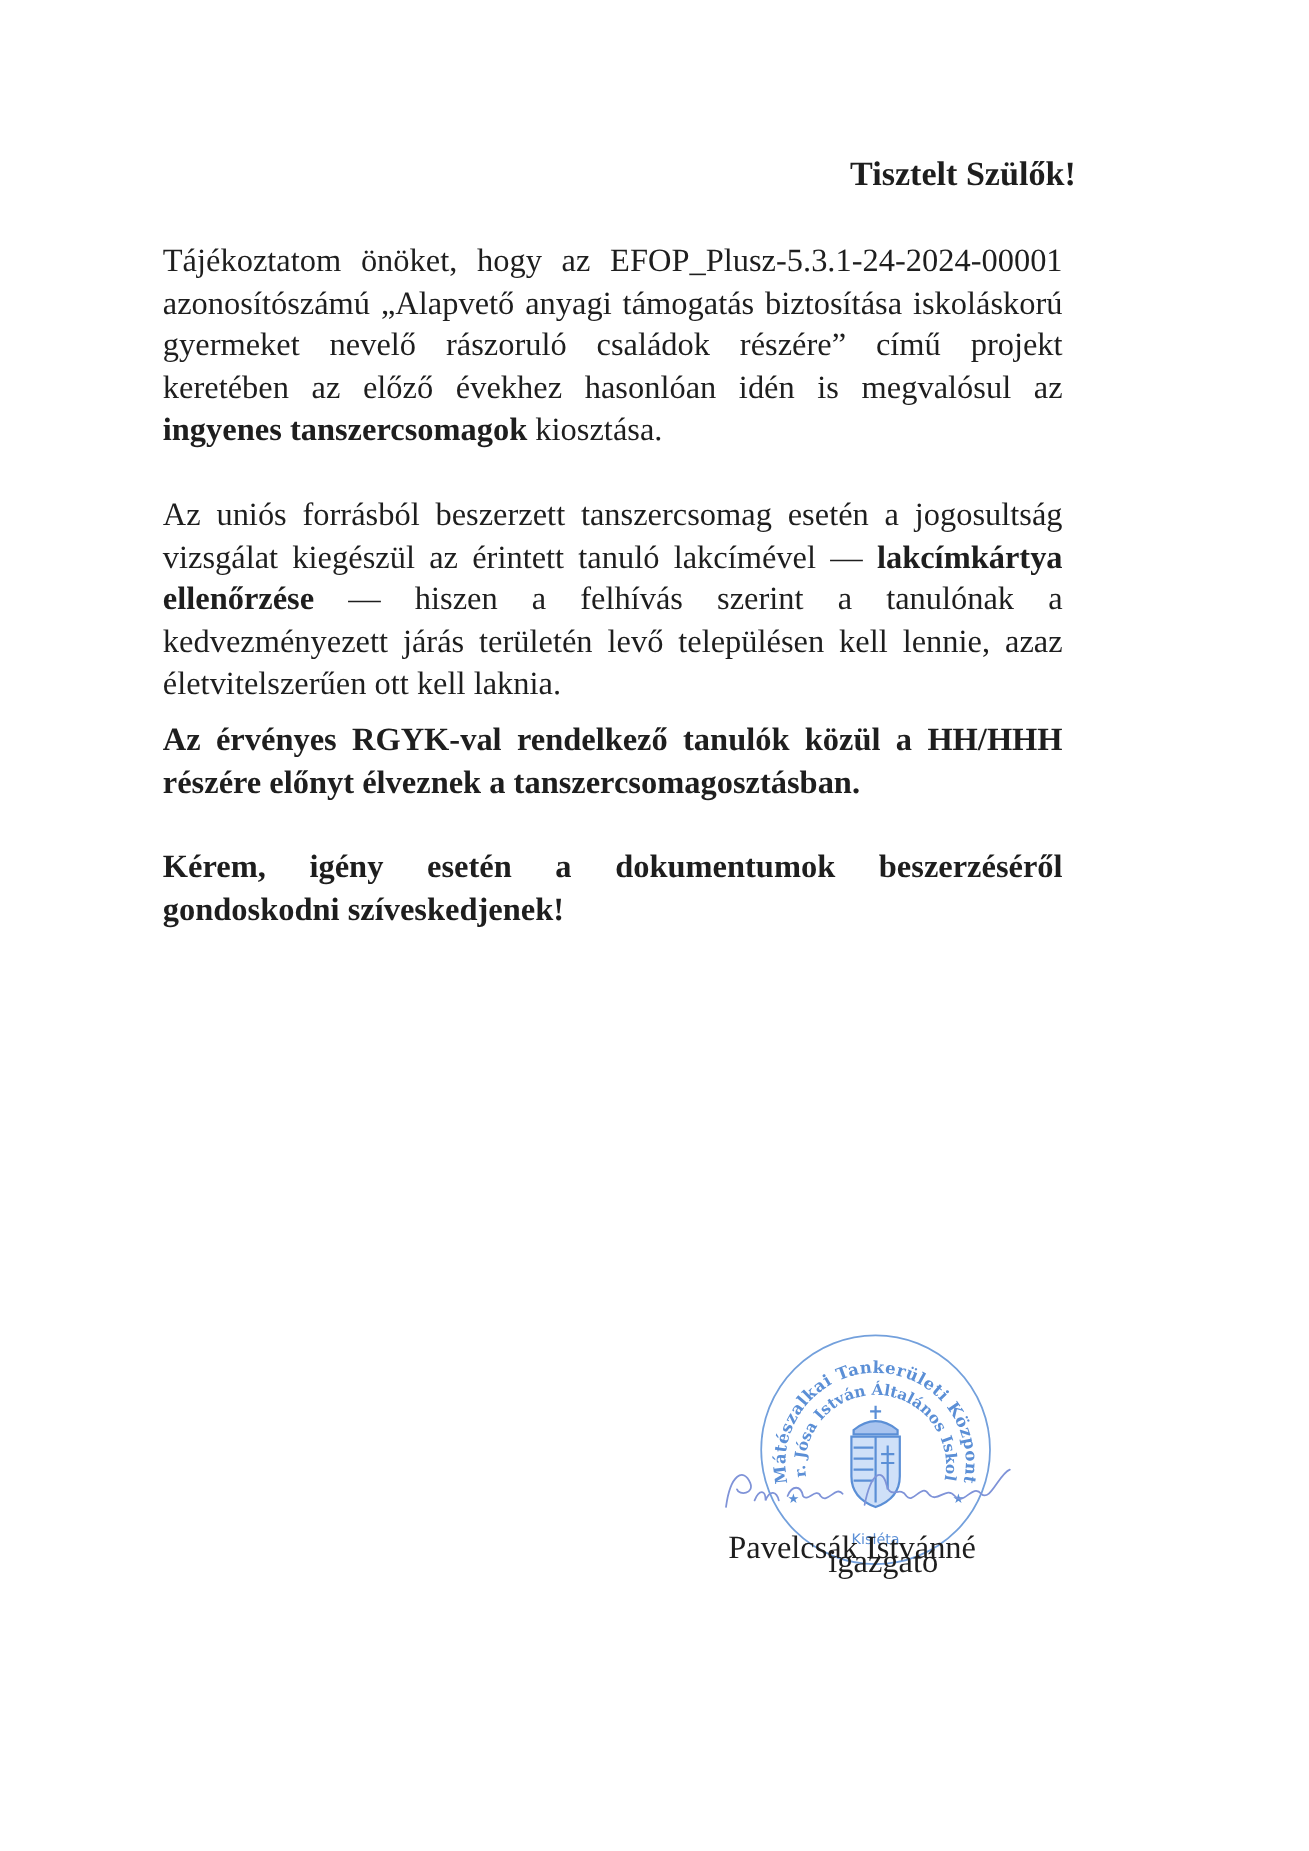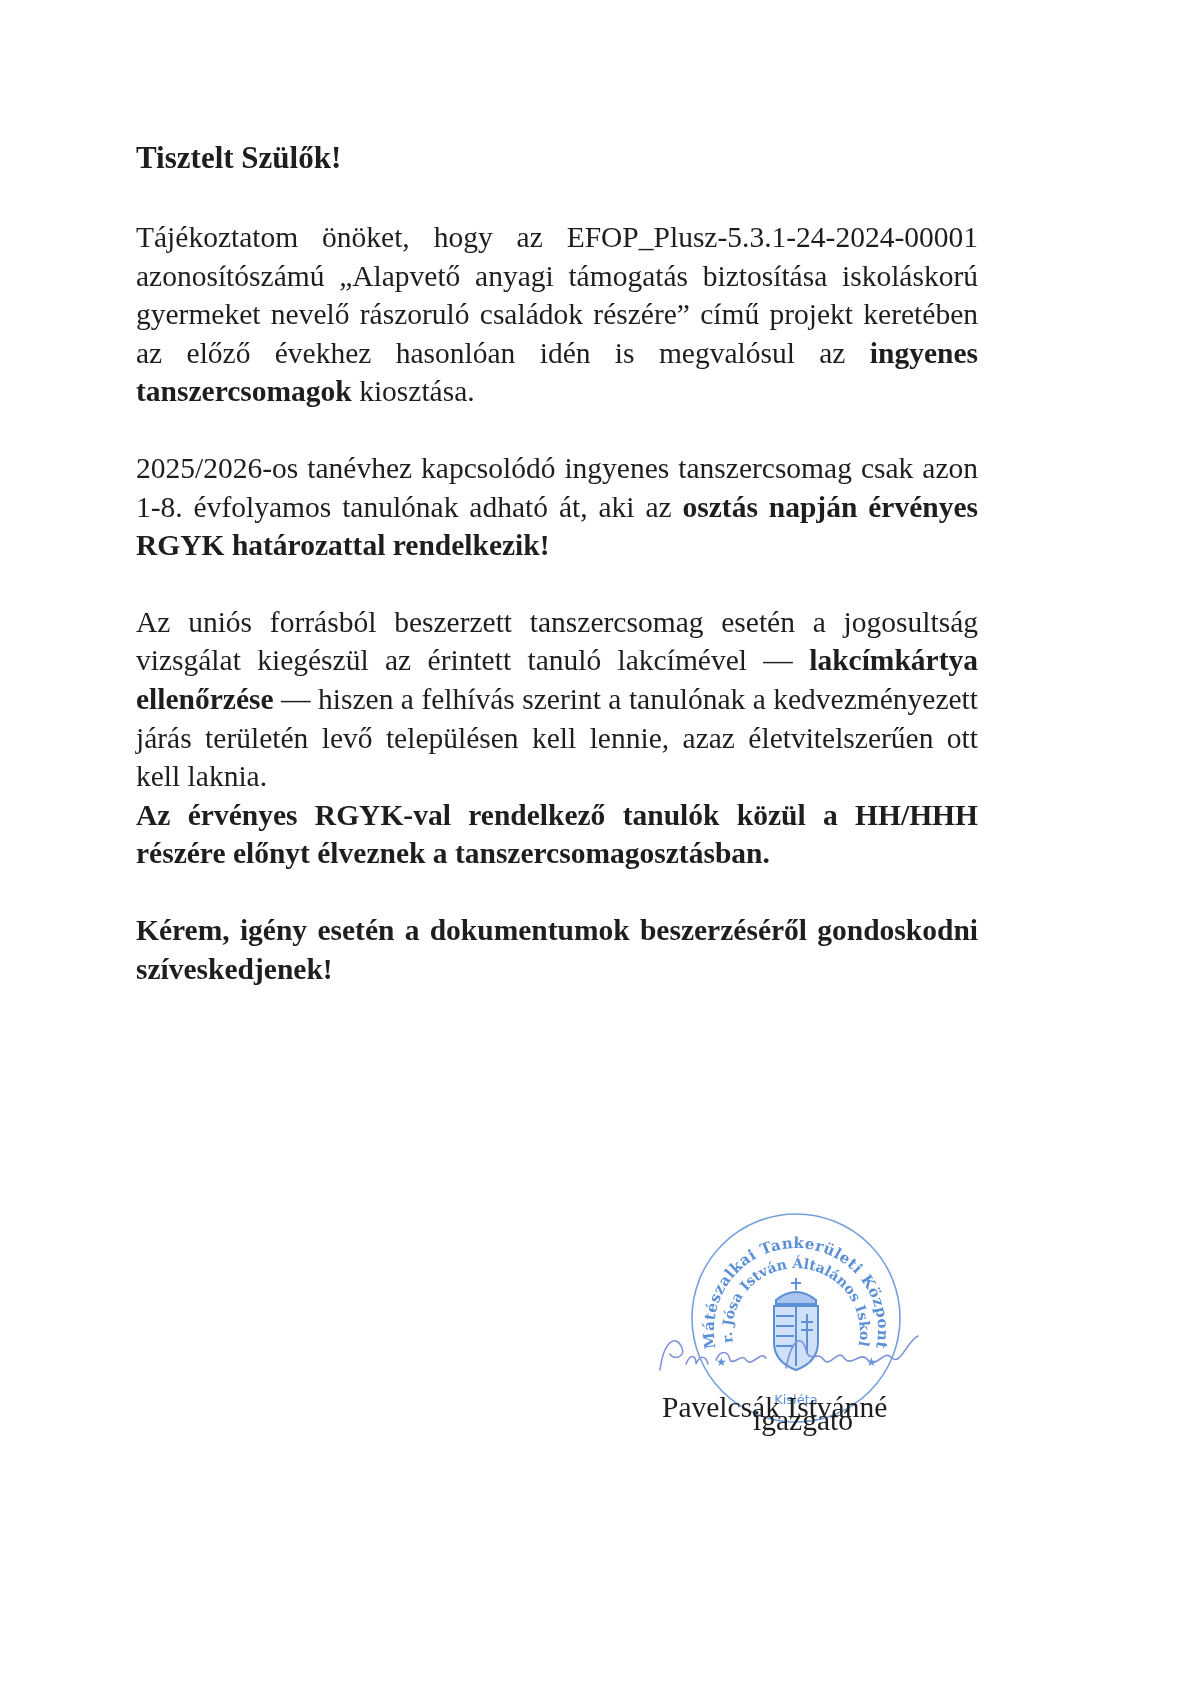--- a/index.html
+++ b/index.html
@@ -3,22 +3,22 @@
 <meta charset="utf-8">
 <style>
   html, body { margin: 0; padding: 0; background: #ffffff; }
   body { width: 1190px; height: 1683px; position: relative; overflow: hidden; }
   .page {
     position: absolute; left: 136px; top: 138px; width: 842px;
     font-family: "Liberation Serif", "DejaVu Serif", serif;
     color: #1e1e1e;
     font-size: 29.5px; line-height: 38.6px;
   }
-  .greeting { font-weight: bold; font-size: 31px; margin: 0 0 40px 0; line-height: 40px; }
-  p { margin: 0; text-align: justify; text-align-last: left; }
+  .greeting { font-weight: bold; font-size: 31px; margin: 0 0 40px 0; line-height: 40px; text-align: right; }
+  p { margin: 12px; text-align: justify; text-align-last: left; }
   .para { margin-bottom: 38px; }
   b { font-weight: bold; }
   .tight { margin-bottom: 0; }
   .closing { font-weight: bold; margin-top: 38px; }
 
   .sig-block {
     position: absolute; left: 0; width: 1190px; top: 0; height: 1683px; pointer-events: none;
   }
   .stamp {
     position: absolute; left: 686px; top: 1208px; width: 220px; height: 220px;
@@ -36,21 +36,20 @@
   }
 </style>
 </head>
 <body>
 
 <div class="page">
   <div class="greeting">Tisztelt Szülők!</div>
 
   <p class="para"><span>Tájékoztatom önöket, hogy az EFOP_Plusz-5.3.1-24-2024-00001 azonosítószámú „Alapvető anyagi támogatás biztosítása iskoláskorú gyermeket nevelő rászoruló családok részére” című projekt keretében az előző évekhez hasonlóan idén is megvalósul az </span><b>ingyenes tanszercsomagok</b><span> kiosztása.</span></p>
 
-  <p class="para"><span>2025/2026-os tanévhez kapcsolódó ingyenes tanszercsomag csak azon 1-8. évfolyamos tanulónak adható át, aki az </span><b>osztás napján érvényes RGYK határozattal rendelkezik!</b></p>
 
   <p class="tight"><span>Az uniós forrásból beszerzett tanszercsomag esetén a jogosultság vizsgálat kiegészül az érintett tanuló lakcímével — </span><b>lakcímkártya ellenőrzése</b><span> — hiszen a felhívás szerint a tanulónak a kedvezményezett járás területén levő településen kell lennie, azaz életvitelszerűen ott kell laknia.</span></p>
 
   <p class="tight"><b>Az érvényes RGYK-val rendelkező tanulók közül a HH/HHH részére előnyt élveznek a tanszercsomagosztásban.</b></p>
 
   <p class="closing">Kérem, igény esetén a dokumentumok beszerzéséről gondoskodni szíveskedjenek!</p>
 </div>
 
 <div class="sig-block">
   <svg class="stamp" viewBox="0 0 220 220">

